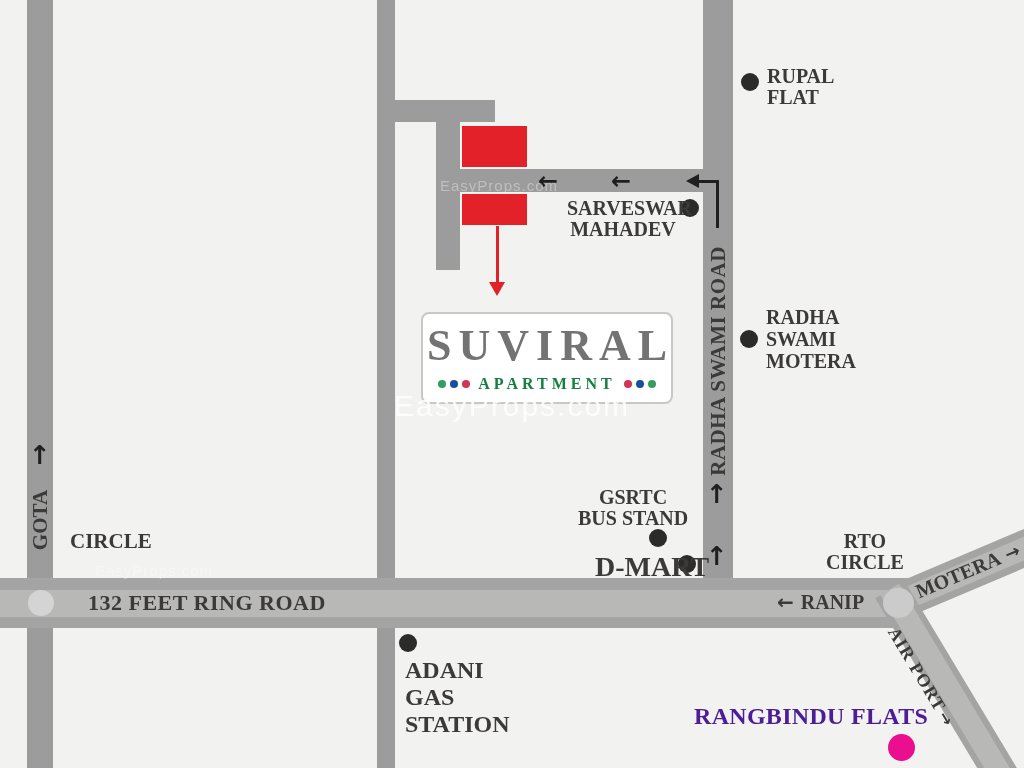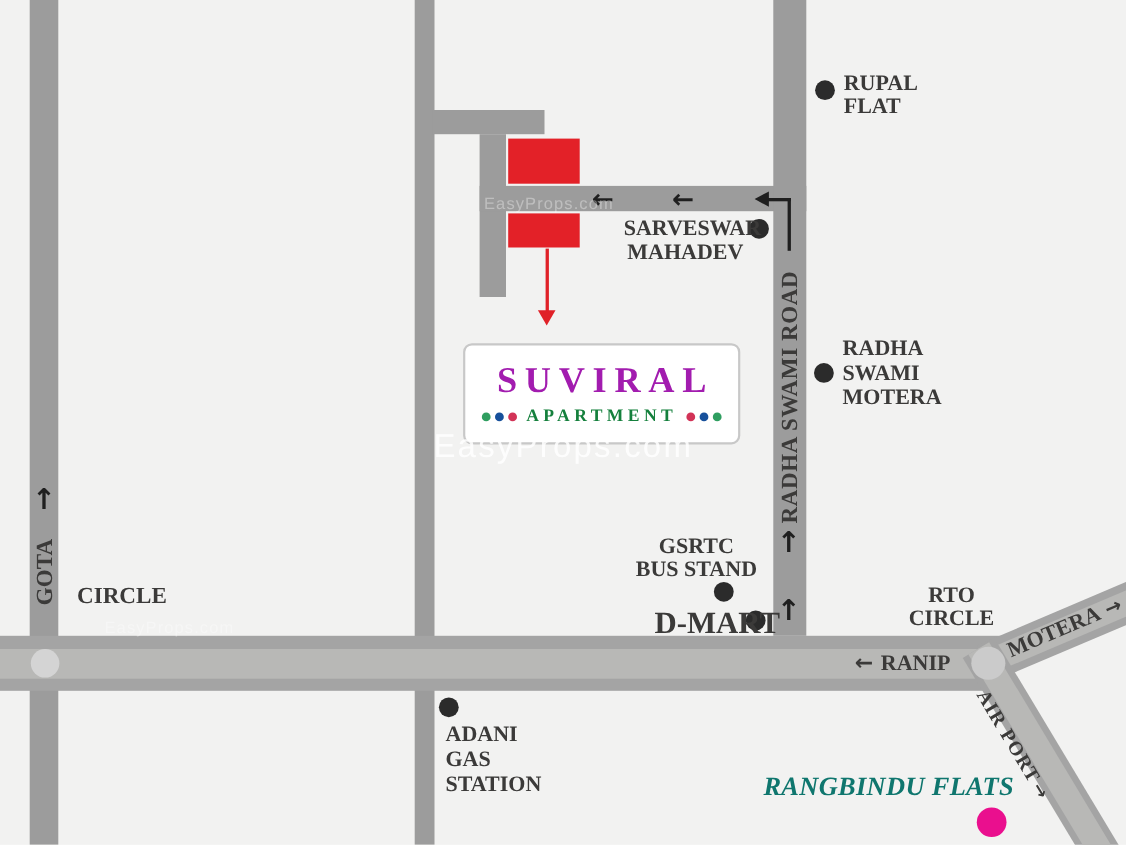--- a/index.html
+++ b/index.html
@@ -15,31 +15,31 @@
   .center-rot{transform:translate(-50%,-50%) rotate(-90deg);}
   .arrowglyph{position:absolute;color:#1f1f1f;font-family:"DejaVu Sans",sans-serif;
               font-weight:bold;transform:translate(-50%,-50%);}
   .redblock{position:absolute;background:#e32128;}
   .watermark{position:absolute;font-family:"Liberation Sans","DejaVu Sans",sans-serif;
              font-weight:normal;color:rgba(255,255,255,0.85);letter-spacing:2px;z-index:9;}
   .wm-faint{color:rgba(255,255,255,0.35);letter-spacing:1px;}
   .logo-box{position:absolute;left:421px;top:312px;width:252px;height:92px;background:#ffffff;
             border:2px solid #c8c8c8;border-radius:8px;box-sizing:border-box;z-index:6;
             display:flex;flex-direction:column;align-items:center;justify-content:center;}
-  .logo-title{font-size:33px;letter-spacing:7px;color:#a21caf;line-height:1;padding-left:7px;font-family:Liberation Serif, serif;}
+  .logo-title{font-size:44px;letter-spacing:7px;color:#737373;line-height:1;padding-left:7px;font-family:Liberation Serif, serif;}
   .logo-sub-row{display:flex;align-items:center;gap:4px;margin-top:8px;}
   .ldot{width:8px;height:8px;border-radius:50%;display:inline-block;}
   .ld-g{background:#2f9e60;}.ld-b{background:#17509b;}.ld-r{background:#d23357;}
   .logo-sub{font-size:16px;letter-spacing:4px;color:#15803d;margin:0 4px;line-height:1;}
   .tri-left{position:absolute;width:0;height:0;border-top:7px solid transparent;
             border-bottom:7px solid transparent;border-right:13px solid #1f1f1f;}
   .red-head{position:absolute;width:0;height:0;border-left:8px solid transparent;
             border-right:8px solid transparent;border-top:14px solid #e02128;}
   .z2{z-index:2;}.z3{z-index:3;}.z4{z-index:4;}
-  .magenta{color:#0f766e;font-style:italic;}
+  .magenta{color:#4c1d95;}
 </style>
 </head>
 <body>
 
 <div class="map">
 
   <div class="road" style="left:27px;top:0;width:26px;height:768px"></div>
   <div class="road" style="left:377px;top:0;width:18px;height:768px"></div>
   <div class="road" style="left:393px;top:100px;width:102px;height:22px"></div>
   <div class="road" style="left:436px;top:122px;width:24px;height:148px"></div>
@@ -107,39 +107,40 @@
     <div>CIRCLE</div>
   </div>
 
   <div class="lbl z3" style="left:578px;top:487px;font-size:20px;width:110px;text-align:center">
     <div>GSRTC</div>
     <div>BUS STAND</div>
   </div>
 
   <div class="lbl z3" style="left:595px;top:552px;font-size:28px">D-MART</div>
 
+  <div class="lbl z3" style="left:88px;top:591px;font-size:22px;letter-spacing:0.5px">132 FEET RING ROAD</div>
 
   <div class="lbl z3" style="left:777px;top:592px;font-size:20px">
     <span style="font-family:'DejaVu Sans',sans-serif;font-size:20px;margin-right:7px">←</span><span>RANIP</span>
   </div>
 
   <div class="lbl z3" style="left:820px;top:531px;font-size:20px;width:90px;text-align:center">
     <div>RTO</div>
     <div>CIRCLE</div>
   </div>
 
   <div class="lbl z4" style="left:968px;top:571px;font-size:20px;transform:translate(-50%,-50%) rotate(-23deg)">
     <span>MOTERA</span><span style="font-family:'DejaVu Sans',sans-serif;font-size:18px;margin-left:6px">→</span>
   </div>
 
   <div class="lbl z4" style="left:921px;top:677px;font-size:18px;transform:translate(-50%,-50%) rotate(59deg);letter-spacing:1px">
     <span>AIR PORT</span><span style="font-family:'DejaVu Sans',sans-serif;font-size:16px;margin-left:3px">→</span>
   </div>
 
-  <div class="lbl z3" style="left:405px;top:657px;font-size:20px;line-height:1.12">
+  <div class="lbl z3" style="left:405px;top:657px;font-size:24px;line-height:1.12">
     <div>ADANI</div>
     <div>GAS</div>
     <div>STATION</div>
   </div>
 
   <div class="lbl magenta z3" style="left:694px;top:704px;font-size:24px;letter-spacing:0.3px">RANGBINDU FLATS</div>
 
   <div class="logo-box">
     <div class="logo-title">SUVIRAL</div>
     <div class="logo-sub-row">

